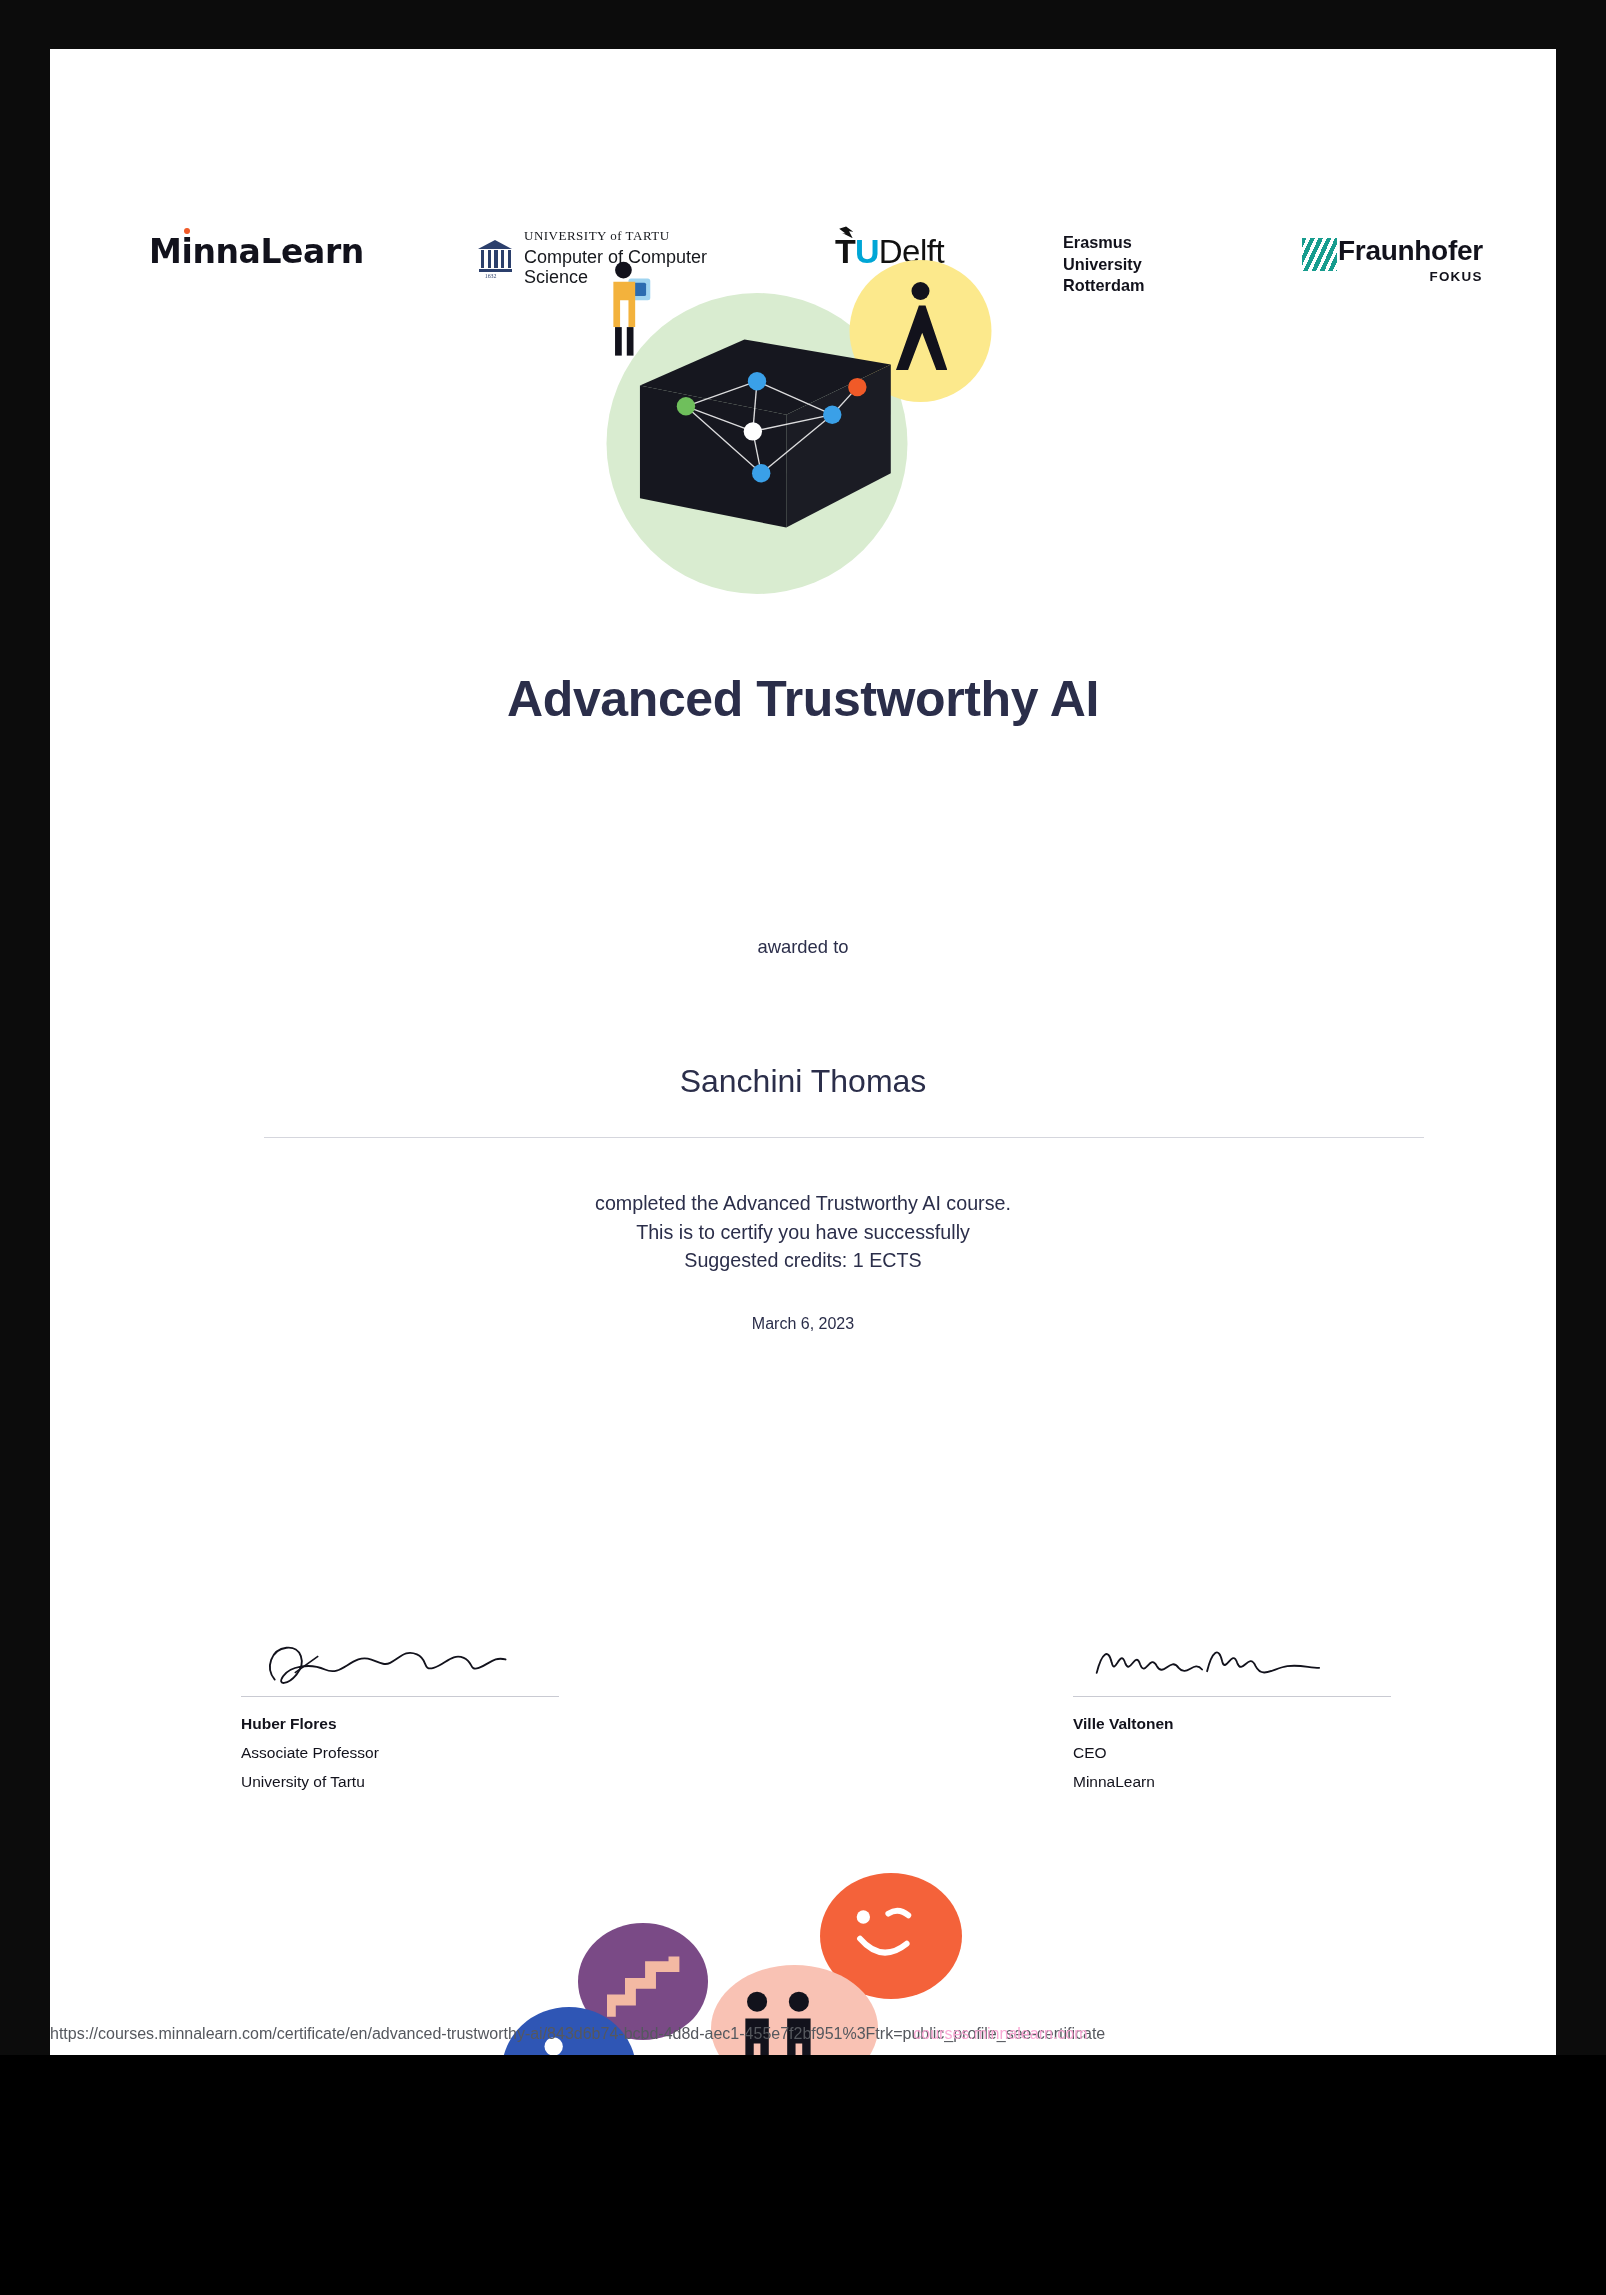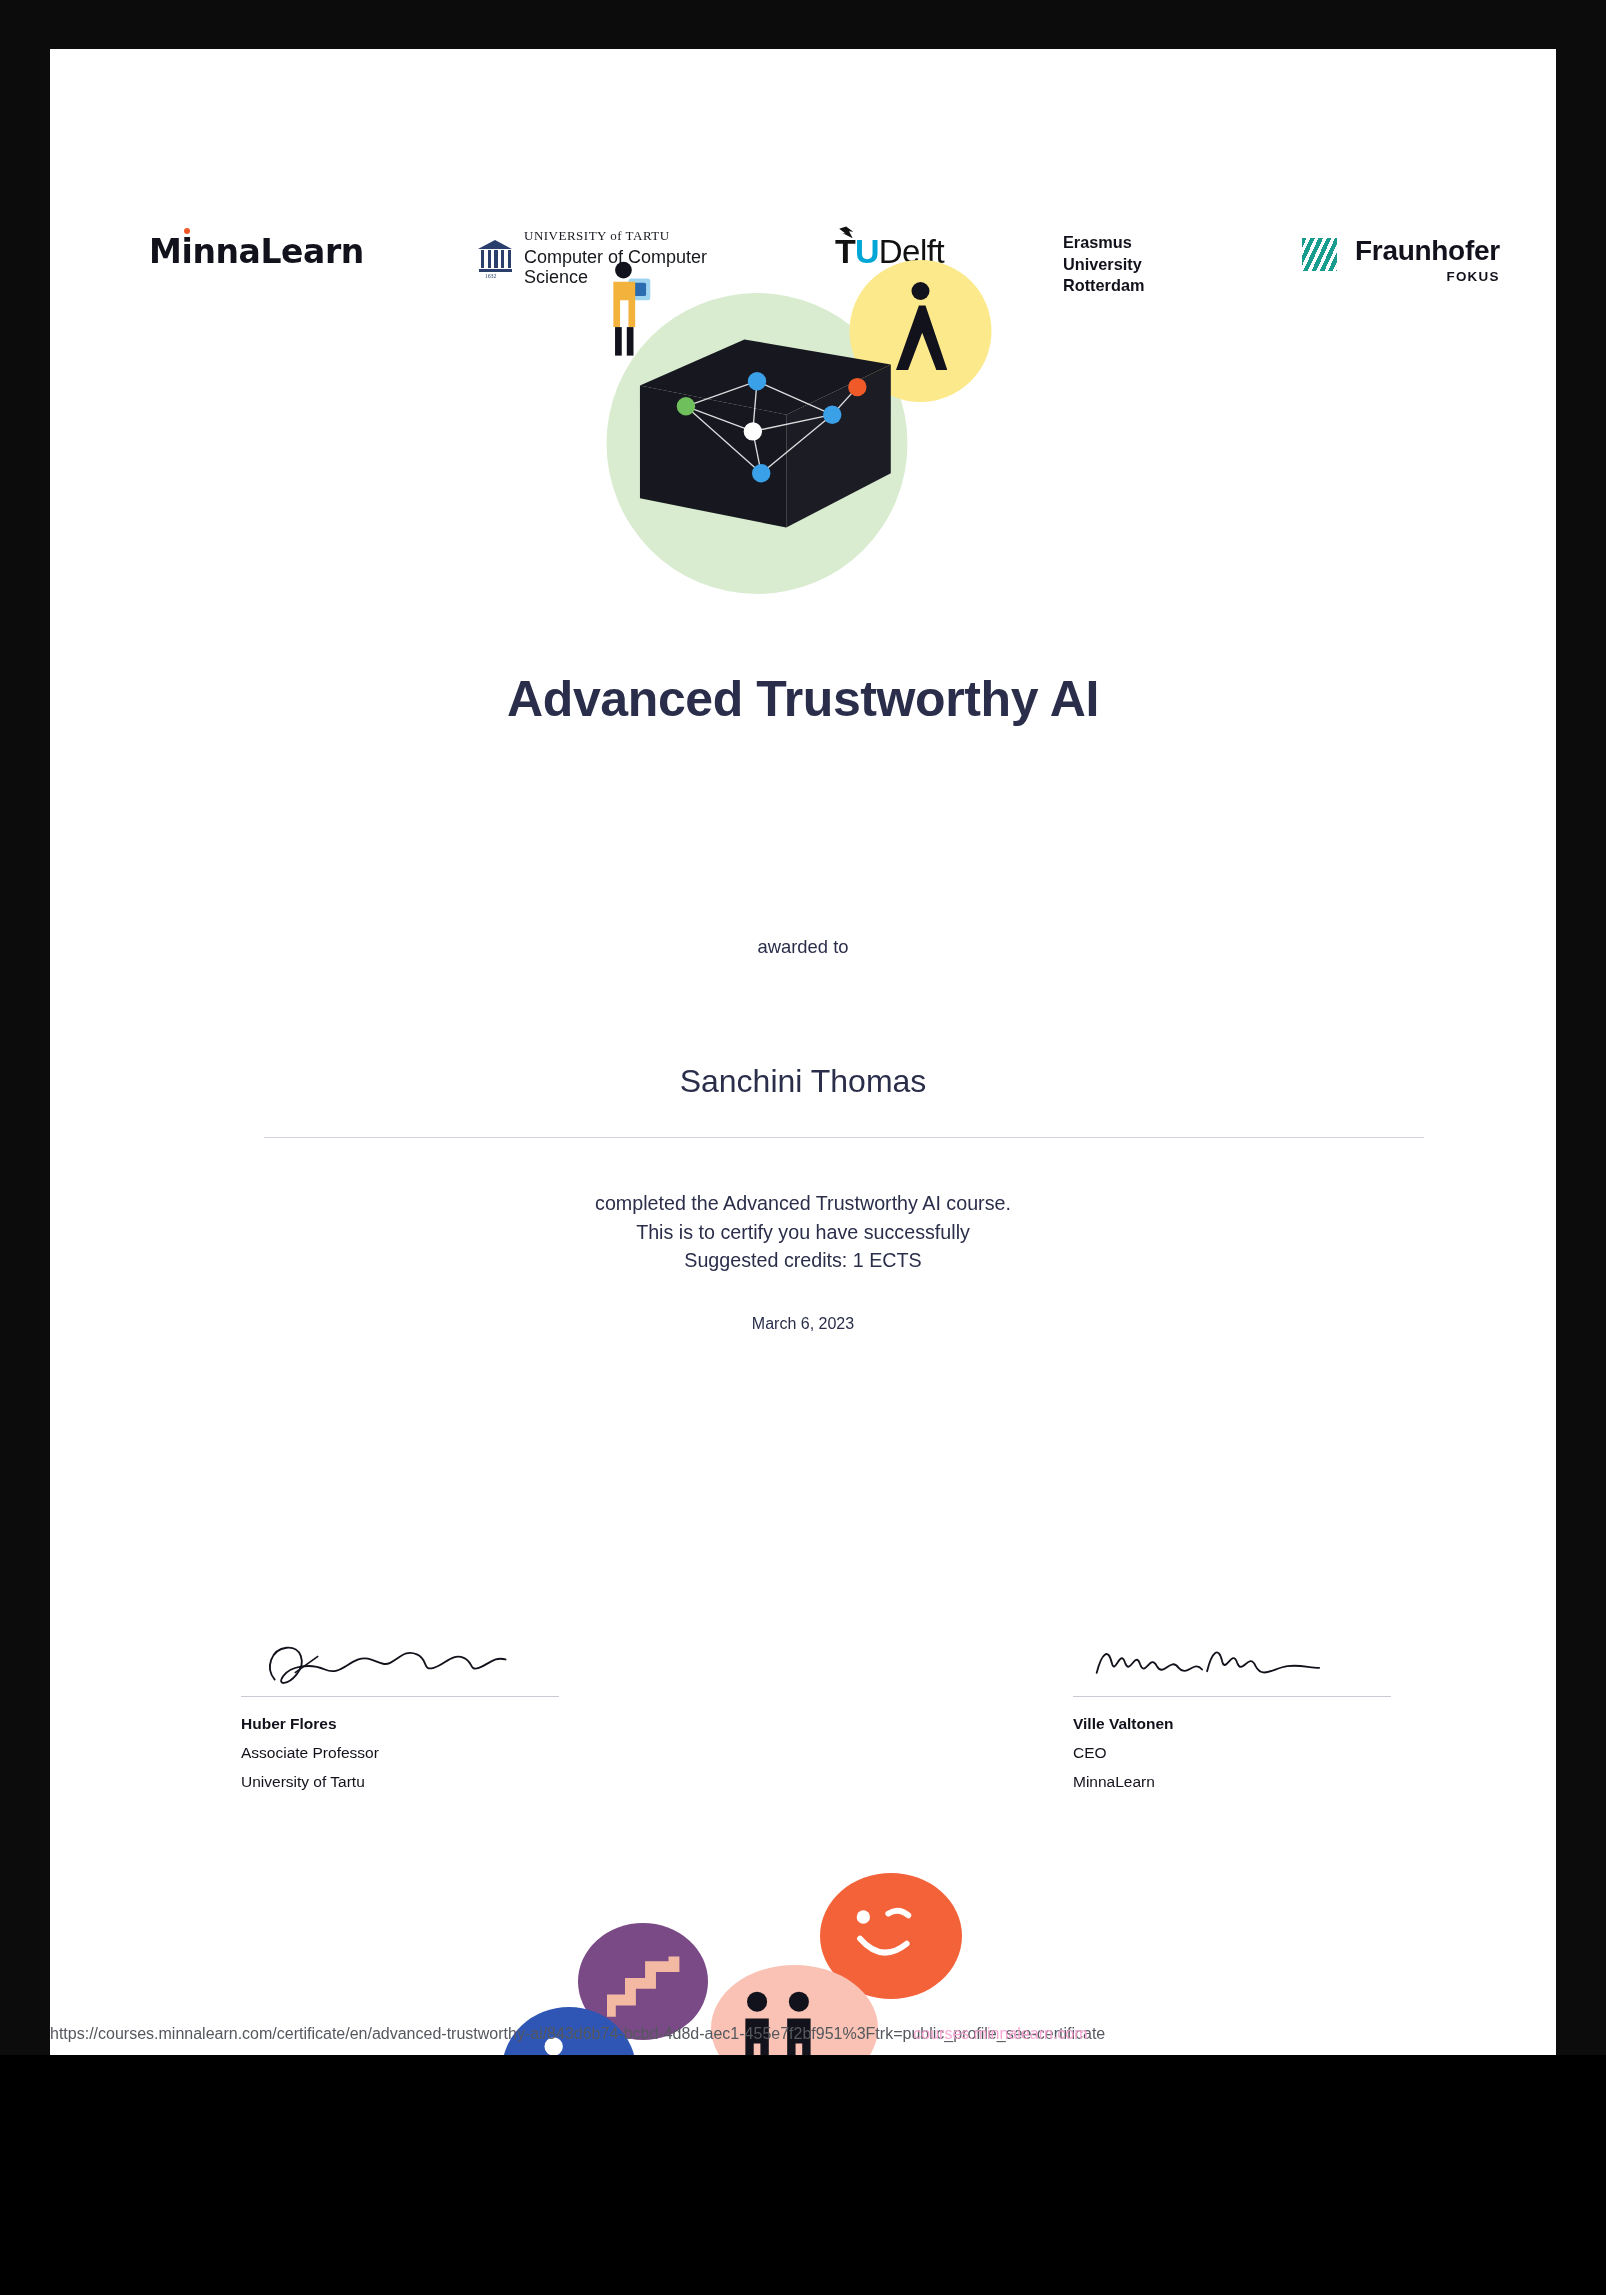--- a/index.html
+++ b/index.html
@@ -104,21 +104,21 @@
     clip-path: polygon(52% 0%, 100% 46%, 72% 42%, 96% 100%, 26% 56%, 48% 60%, 6% 20%);
   }
   .tud-u { font-size: 34px; font-weight: bold; color: #00a6d6; line-height: 0.86; letter-spacing: -0.8px;}
   .tud-delft { font-size: 33px; color: #111; line-height: 0.9; letter-spacing: -0.5px;}
   
   .logo-erasmus {
     left: 1013px; top: 99px;
     font-size: 16.3px; font-weight: bold; color: #12121c; line-height: 1.32;
   }
   
-  .logo-fraunhofer { left: 1252px; top: 105px; display: flex; align-items: flex-start; gap: 18px;}
+  .logo-fraunhofer { left: 1252px; top: 105px; display: flex; align-items: flex-start; gap: 1px;}
   .fh-mark {
     width: 35px; height: 33px;
     background: repeating-linear-gradient(115deg, #179c8e 0 4.2px, #ffffff 4.2px 7.5px);
   }
   .fh-word { font-size: 28px; font-weight: bold; color: #12121c; line-height: 0.96; letter-spacing: -0.3px;}
   .fh-sub { font-size: 13.4px; font-weight: bold; color: #12121c; letter-spacing: 1.3px; text-align: right; margin-top: 4.2px;}
 
   
   .hero {
     position: absolute;

